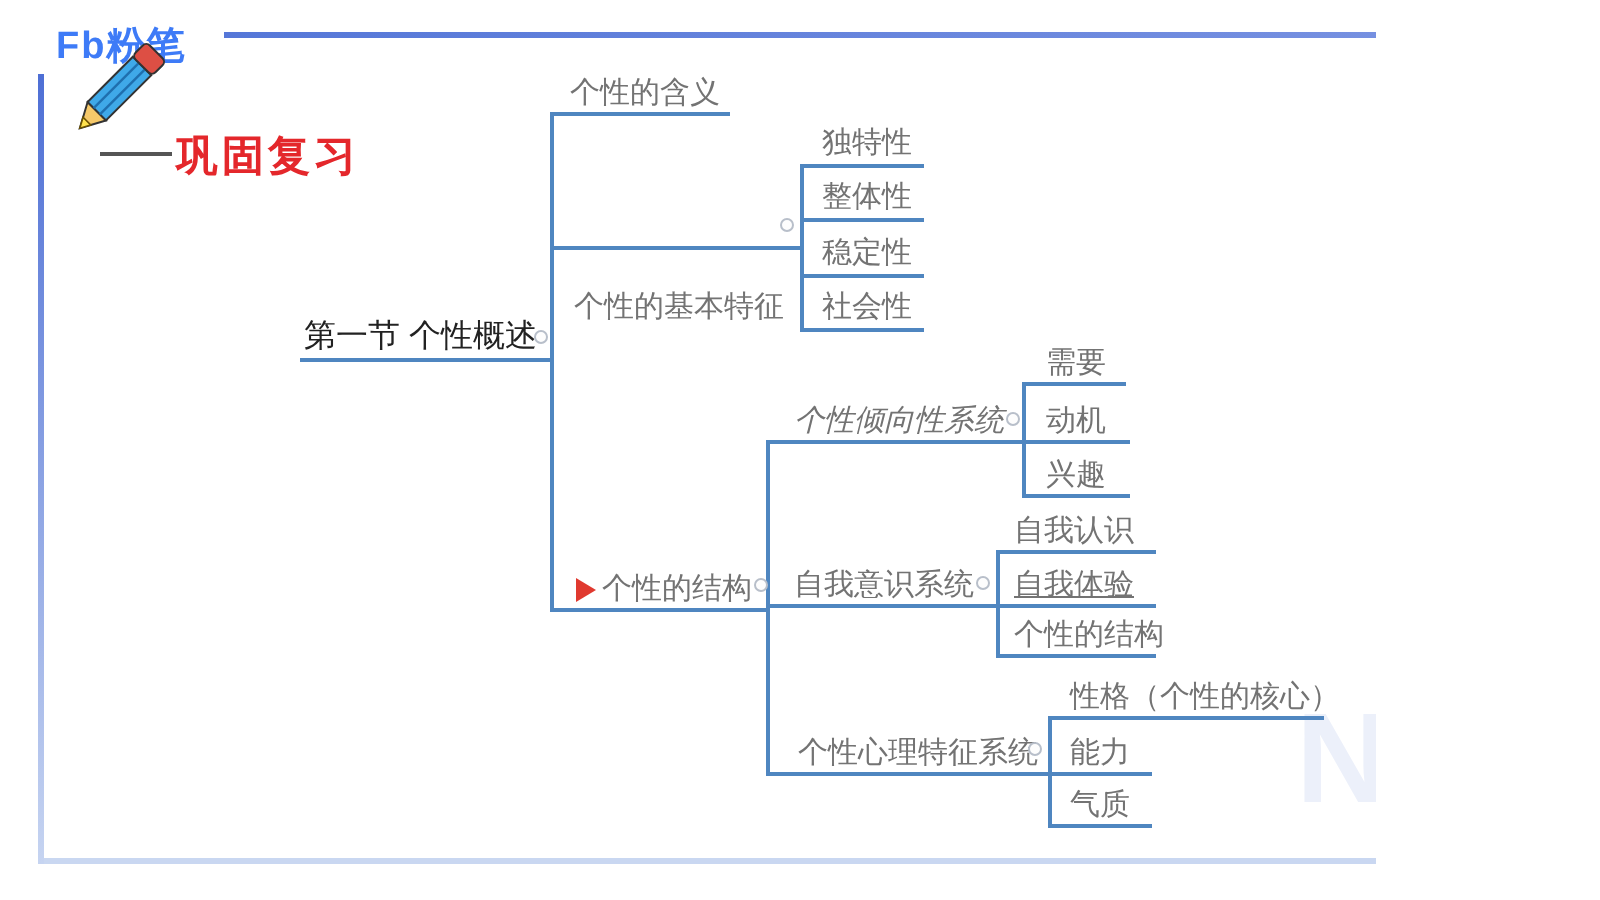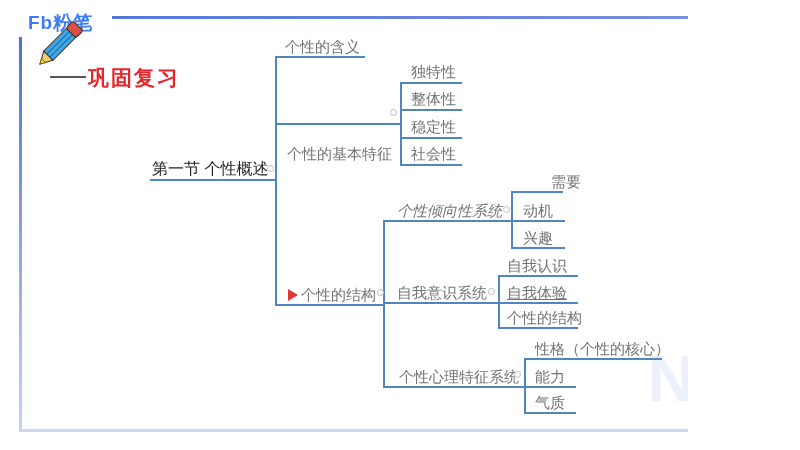--- a/index.html
+++ b/index.html
@@ -97,21 +97,21 @@
   <div class="lbl root" style="left:152px;top:158px;">第一节 个性概述</div>
   <div class="lbl" style="left:285px;top:37px;">个性的含义</div>
   <div class="lbl" style="left:287px;top:104px;margin-top:40px;">个性的基本特征</div>
   <div class="lbl" style="left:411px;top:62px;">独特性</div>
   <div class="lbl" style="left:411px;top:89px;">整体性</div>
   <div class="lbl" style="left:411px;top:117px;">稳定性</div>
   <div class="lbl" style="left:411px;top:144px;">社会性</div>
   <div class="flag" style="left:288px;top:289px;"></div>
   <div class="lbl" style="left:301px;top:285px;">个性的结构</div>
   <div class="lbl" style="left:397px;top:201px;font-style:italic;">个性倾向性系统</div>
-  <div class="lbl" style="left:523px;top:172px;margin-left:28px;">需要</div>
+  <div class="lbl" style="left:523px;top:172px;">需要</div>
   <div class="lbl" style="left:523px;top:201px;">动机</div>
   <div class="lbl" style="left:523px;top:228px;">兴趣</div>
   <div class="lbl" style="left:397px;top:283px;">自我意识系统</div>
   <div class="lbl" style="left:507px;top:256px;">自我认识</div>
   <div class="lbl" style="left:507px;top:283px;text-decoration:underline;">自我体验</div>
   <div class="lbl" style="left:507px;top:308px;">个性的结构</div>
   <div class="lbl" style="left:535px;top:339px;">性格（个性的核心）</div>
   <div class="lbl" style="left:399px;top:367px;">个性心理特征系统</div>
   <div class="lbl" style="left:535px;top:367px;">能力</div>
   <div class="lbl" style="left:535px;top:393px;">气质</div>

